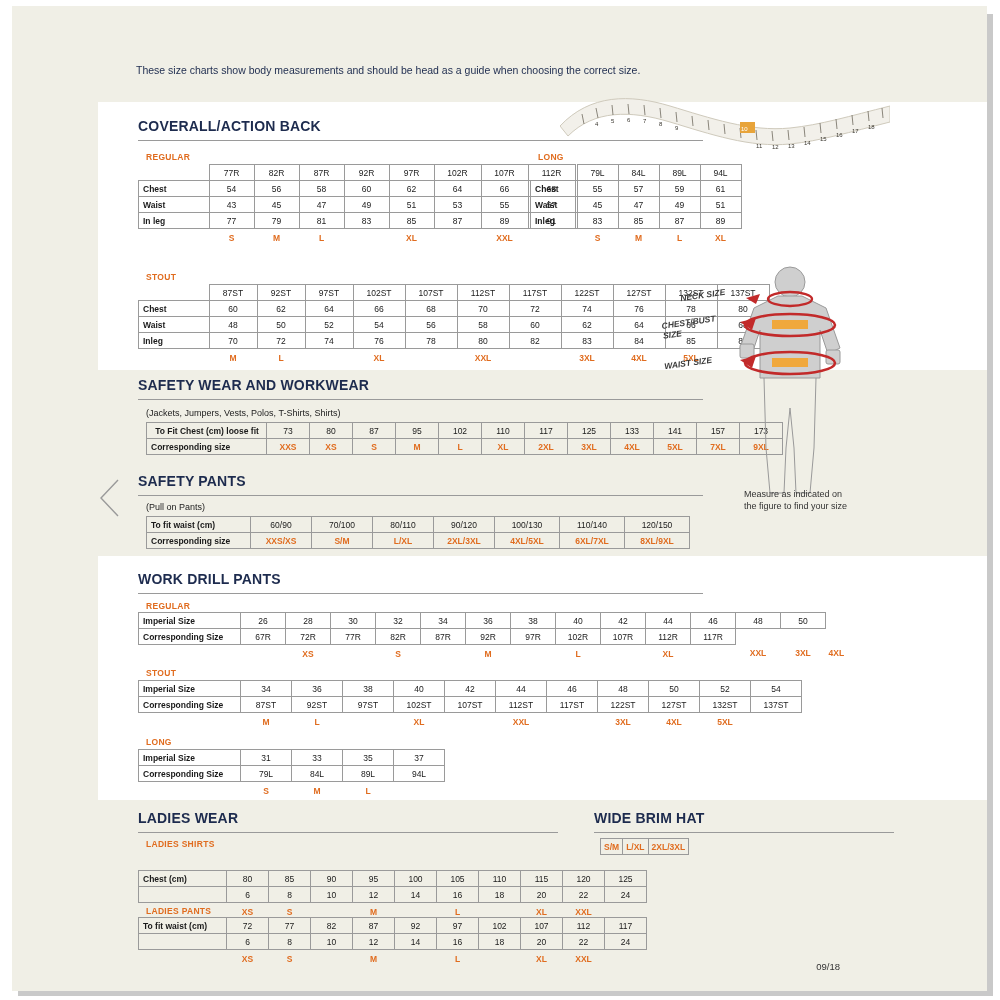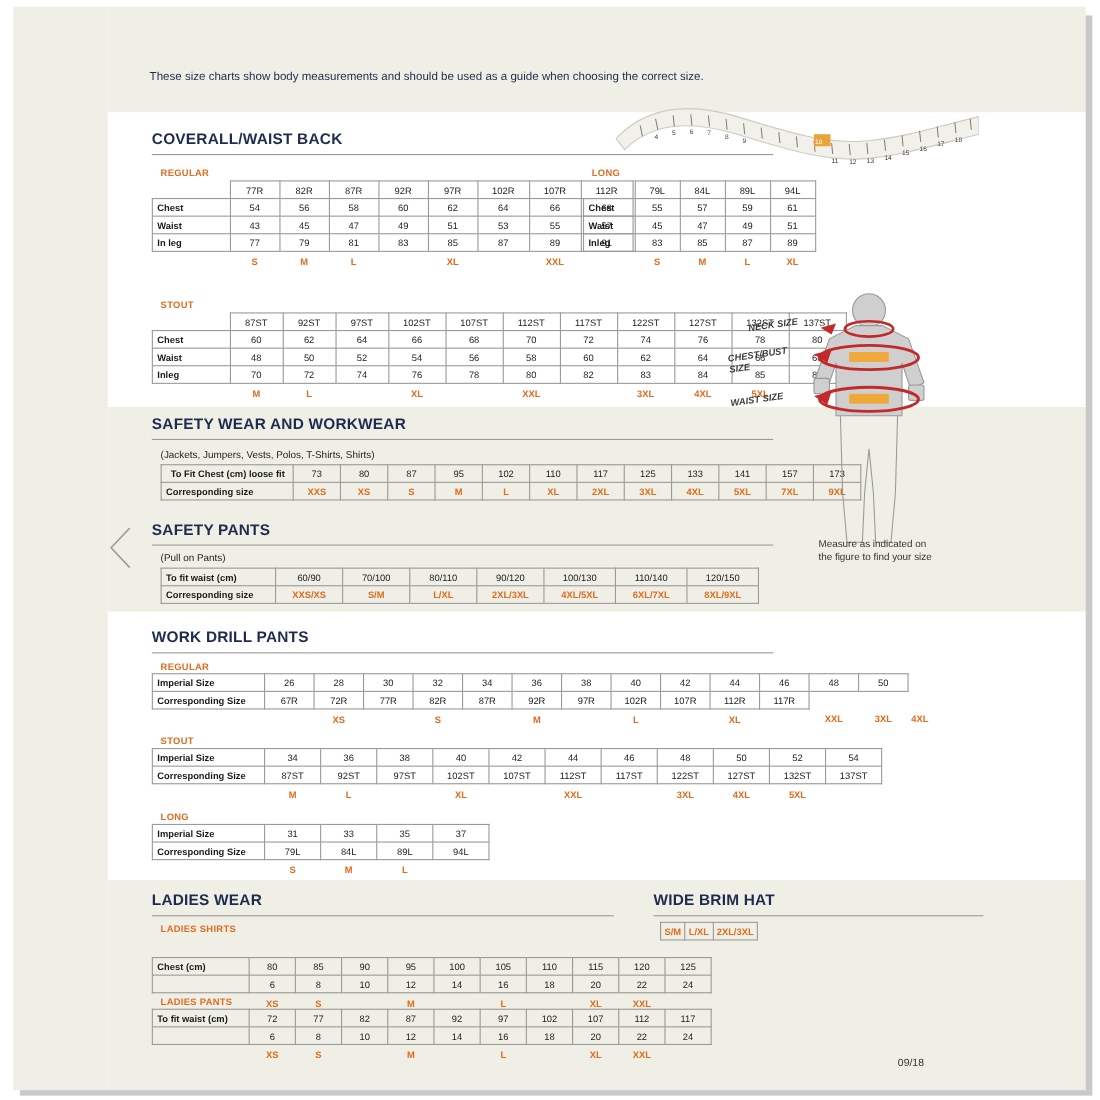--- a/index.html
+++ b/index.html
@@ -117,21 +117,21 @@
 
 <div class="page">
   <div class="paper"></div>
   <div class="left-band"></div>
   <div class="header-band"></div>
   <div class="mid-band"></div>
   <div class="bottom-band"></div>
   <div class="shadow-right"></div>
   <div class="shadow-bottom"></div>
 
-  <div class="subtitle">These size charts show body measurements and should be used as a guide when choosing the correct size.</div>
+  <div class="subtitle">These size charts show body measurements and should be head as a guide when choosing the correct size.</div>
 
   <svg class="tape" viewBox="0 0 330 60">
     <path d="M0 34 C 30 2, 70 2, 110 14 C 150 26, 190 40, 230 36 C 260 33, 290 24, 330 14 L330 30 C 290 40, 260 49, 230 52 C 190 56, 150 42, 110 30 C 70 18, 34 18, 8 44 Z" fill="#f2f0ea" stroke="#cfcabc" stroke-width="1"></path>
     <g stroke="#6f6a5e" stroke-width="0.8">
       <line x1="22" y1="22" x2="24" y2="32"></line>
         <line x1="36" y1="16" x2="38" y2="26"></line>
       <line x1="52" y1="13" x2="53" y2="23"></line>
         <line x1="68" y1="12" x2="69" y2="22"></line>
       <line x1="84" y1="13" x2="85" y2="23"></line>
         <line x1="100" y1="16" x2="101" y2="26"></line>
@@ -163,21 +163,21 @@
         <text x="212" y="57">12</text>
         <text x="228" y="56">13</text>
       <text x="244" y="53">14</text>
         <text x="260" y="49">15</text>
         <text x="276" y="45">16</text>
       <text x="292" y="41">17</text>
         <text x="308" y="37">18</text>
     </g>
   </svg>
 
-  <div class="section-title" style="left:138px;top:118px;">COVERALL/WAIST BACK</div>
+  <div class="section-title" style="left:138px;top:118px;">COVERALL/ACTION BACK</div>
   <div class="divider" style="left:138px;top:140px;width:565px;"></div>
 
   <div class="sub-label" style="left:146px;top:152px;">REGULAR</div>
 
   <table class="grid" style="left:138px;top:164px;">
     <tbody>
       <tr>
         <td class="noborder" style="width:64px;"></td>
         <td style="width:38px;">77R</td>
         <td style="width:38px;">82R</td>

